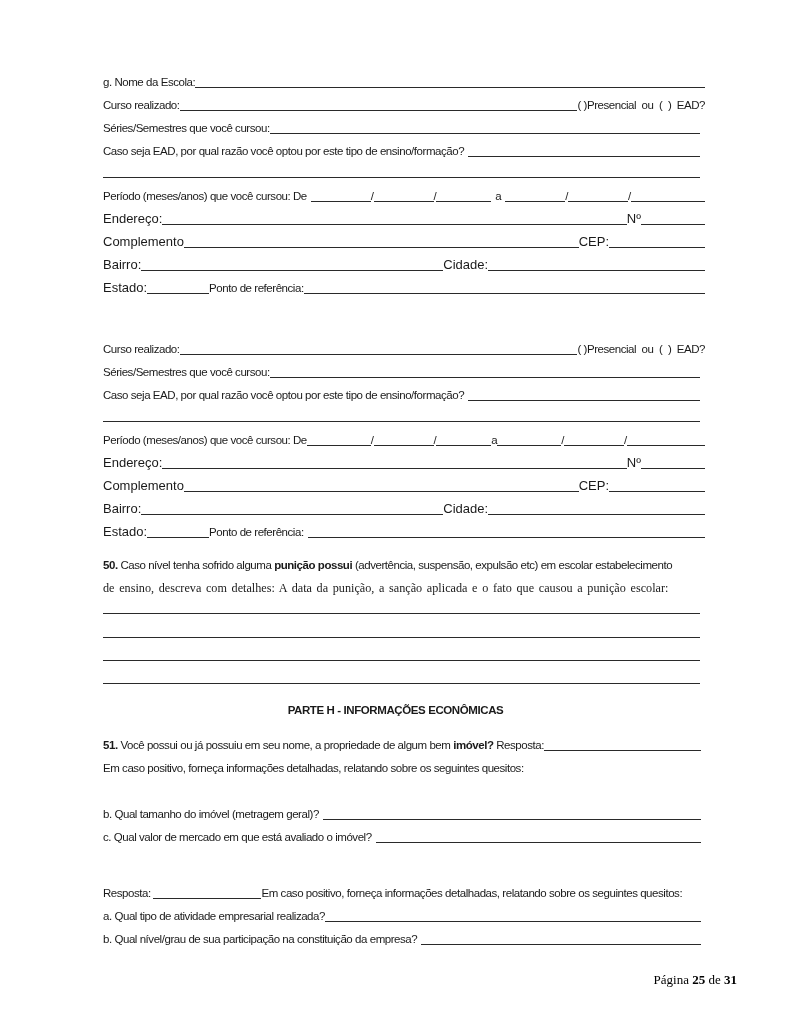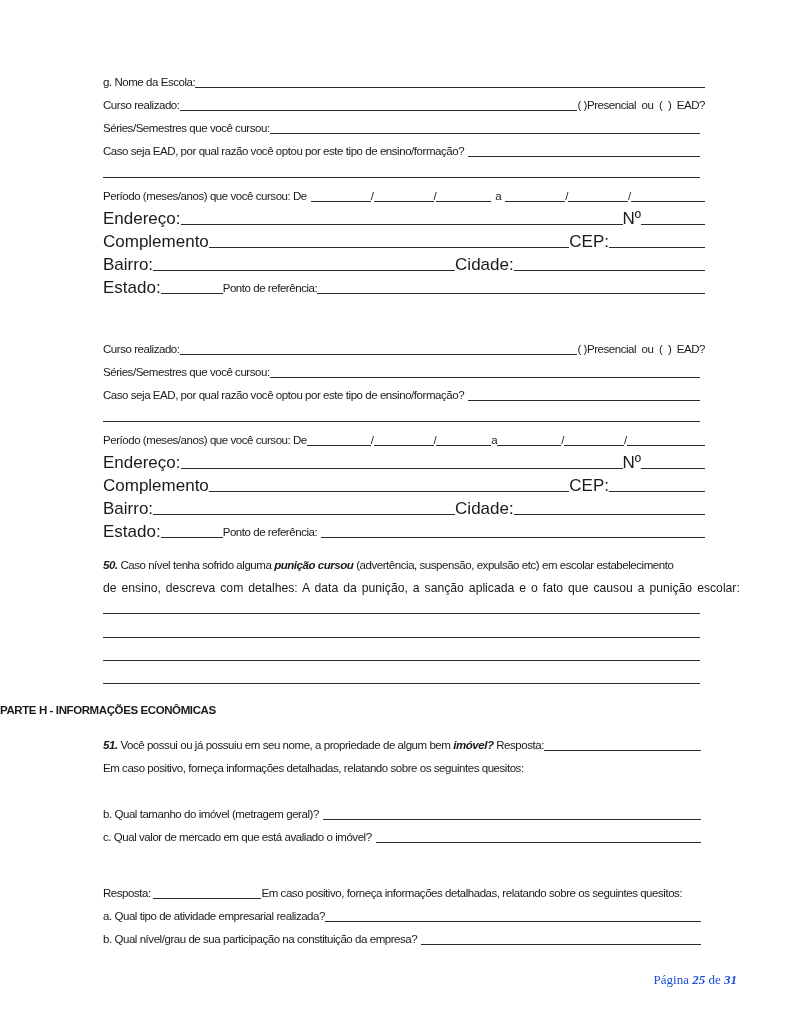--- a/index.html
+++ b/index.html
@@ -1,28 +1,28 @@
 <!DOCTYPE html>
 <html><head>
 <meta charset="utf-8">
 <style>
   html, body { margin: 0; padding: 0; background: #ffffff; }
   body { width: 791px; height: 1024px; position: relative; overflow: hidden; color: #1a1a1a; }
   .page { position: absolute; left: 0; top: 0; width: 791px; height: 1024px; background: #fff; }
   .row { position: absolute; left: 103px; width: 602px; height: 18px; display: flex; align-items: flex-end; white-space: nowrap; }
   .t { display: inline-block; line-height: 14px; padding-bottom: 1px; }
   .cond { font-family: "Liberation Sans", sans-serif; font-size: 11.5px; letter-spacing: -0.45px; }
-  .norm { font-family: "Liberation Sans", sans-serif; font-size: 17px; letter-spacing: 0; }
+  .norm { font-family: "Liberation Sans", sans-serif; font-size: 13px; letter-spacing: 0; }
   .blank { flex: 1 1 auto; border-bottom: 1px solid #2a2a2a; height: 0; margin-bottom: 2px; }
   .fixed { display: inline-block; border-bottom: 1px solid #2a2a2a; height: 0; margin-bottom: 2px; }
   .full { position: absolute; left: 103px; width: 597px; border-bottom: 1px solid #2a2a2a; height: 0; }
-  b { font-weight: bold; font-style: italic; }
+  b { font-weight: bold; }
   .u { text-decoration: underline; }
-  .title { position: absolute; left: 0; width: 791px; font-family: "Liberation Sans", sans-serif; font-weight: bold; font-size: 11.5px; letter-spacing: -0.4px; }
-  .footer { position: absolute; right: 54px; top: 972px; font-family: "Liberation Serif", serif; font-size: 13px; color: #1d4ed8; margin-left: 8px; }
+  .title { position: absolute; left: 0; width: 791px; text-align: center; font-family: "Liberation Sans", sans-serif; font-weight: bold; font-size: 11.5px; letter-spacing: -0.4px; }
+  .footer { position: absolute; right: 54px; top: 972px; font-family: "Liberation Serif", serif; font-size: 13px; color: #000000; margin-left: 8px; }
   .gap { display: inline-block; width: 4px; }
 </style>
 </head>
 <body>
 
 <div class="page">
 
   <div class="row" style="top:72px;">
     <span class="t cond">g. Nome da Escola:</span>
     <span class="blank"></span>
@@ -150,25 +150,25 @@
   <div class="row" style="top:522px;">
     <span class="t norm">Estado:</span>
     <span class="fixed" style="width:62px;"></span>
     <span class="t cond">Ponto de referência:</span>
     <span class="gap"></span>
     <span class="blank"></span>
   </div>
 
   <div class="row" style="top:555px;justify-content:space-between;">
     <span class="t cond">
-      <b>50.</b><span> Caso nível tenha sofrido alguma </span><b>punição cursou</b><span> (advertência, suspensão, expulsão etc) em escolar estabelecimento</span>
+      <b>50.</b><span> Caso nível tenha sofrido alguma </span><b>punição possui</b><span> (advertência, suspensão, expulsão etc) em escolar estabelecimento</span>
     </span>
   </div>
   <div class="row" style="top:578px;">
-    <span class="t norm" style="font-size:12.2px;word-spacing:1.6px;">de ensino, descreva com detalhes: A data da punição, a sanção aplicada e o fato que causou a punição escolar:</span>
+    <span class="t norm" style="font-size:12.2px;word-spacing:1.6px;font-family:Liberation Serif, serif;">de ensino, descreva com detalhes: A data da punição, a sanção aplicada e o fato que causou a punição escolar:</span>
   </div>
   <div class="full" style="top:613px;"></div>
   <div class="full" style="top:637px;"></div>
   <div class="full" style="top:660px;"></div>
   <div class="full" style="top:683px;"></div>
 
   <div class="title" style="top:704px;">PARTE H - INFORMAÇÕES ECONÔMICAS</div>
 
   <div class="row" style="top:735px;width:598px;">
     <span class="t cond">

